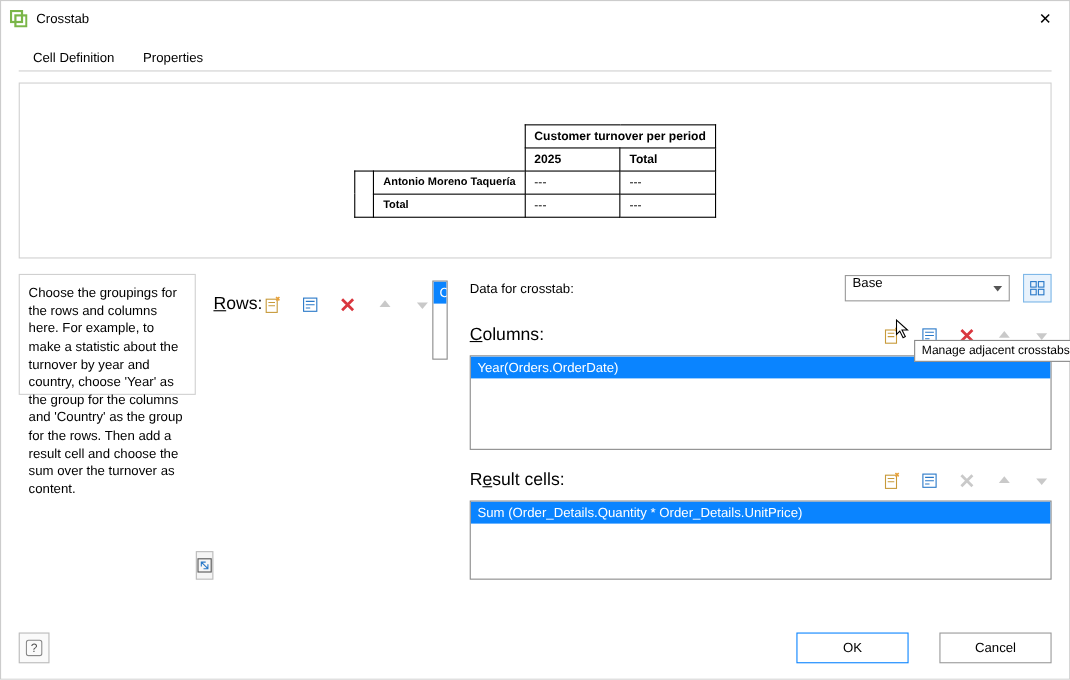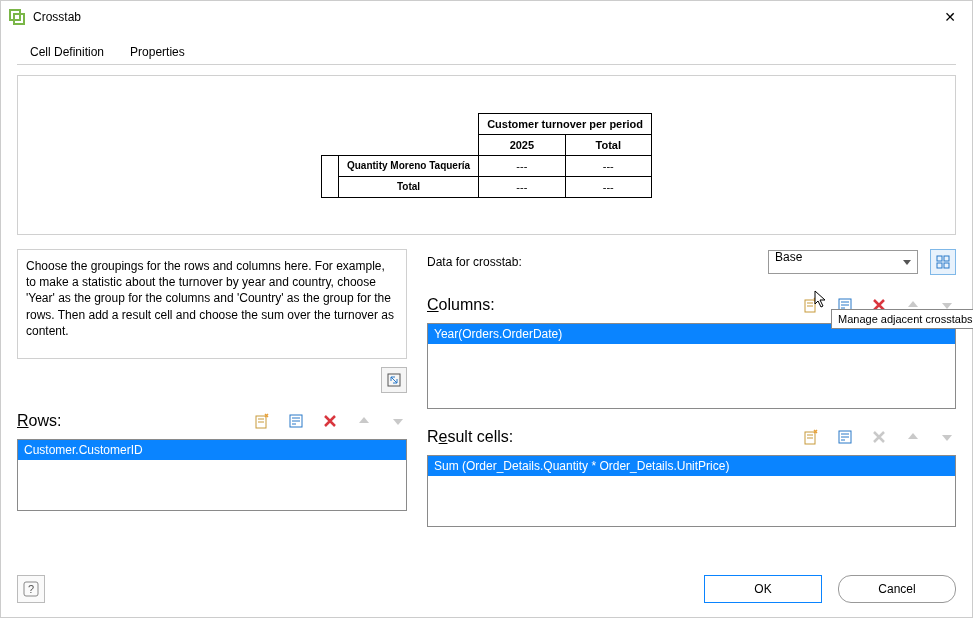--- a/index.html
+++ b/index.html
@@ -8,28 +8,28 @@
 .titlebar { height: 32px; display: flex; align-items: center; padding: 0 8px; }
 .app-icon { width: 16px; height: 16px; margin-right: 8px; }
 .title { flex: 1; font-size: 12px; }
 .close-x { font-size: 14px; cursor: pointer; padding: 4px 8px; font-family: sans-serif; }
 .content { padding: 4px 16px 12px 16px; }
 .tabs { display: flex; border-bottom: 1px solid #d0d0d0; }
 .tab { padding: 6px 12px; border: 1px solid transparent; border-bottom: none; cursor: pointer; font-size: 12px; position: relative; top: 1px; }
 .tab.active { border-color: #d0d0d0; background: #fff; border-bottom: 1px solid #fff; }
 .preview-area { border: 1px solid #d0d0d0; margin-top: 10px; height: 160px; display: flex; align-items: center; justify-content: center; }
 .crosstab { border-collapse: collapse; }
-.crosstab td, .crosstab th { border: 1px solid #000; text-align: center; font-size: 11px; padding: 4px 8px; }
+.crosstab td, .crosstab th { border: 1px solid #000; text-align: left; font-size: 11px; padding: 4px 8px; }
 .crosstab .header-title { font-weight: bold; }
 .crosstab .col-header { font-weight: bold; min-width: 70px; }
 .crosstab .row-stub { border: 1px solid #000; width: 14px; }
 .crosstab .row-header { font-weight: bold; min-width: 60px; font-size: 10px; line-height: 1.2; }
 .crosstab .data-cell { min-width: 70px; }
 .lower { display: flex; gap: 20px; margin-top: 14px; }
-.left-col { width: 390px; display: flex; flex-direction: column; }
+.left-col { width: 390px; display: flex; flex-direction: row; }
 .right-col { flex: 1; display: flex; flex-direction: column; }
 .desc-box { border: 1px solid #d0d0d0; padding: 8px; font-size: 12px; line-height: 1.35; height: 110px; }
 .zoom-btn { align-self: flex-end; margin-top: 8px; width: 26px; height: 26px; border: 1px solid #bbb; background: #f5f5f5; display: flex; align-items: center; justify-content: center; cursor: pointer; }
 .section-row { display: flex; align-items: center; margin-top: 16px; height: 24px; }
 .section-label { flex: 0 0 auto; font-size: 16px; }
 .section-label .ul { text-decoration: underline; }
 .spacer { flex: 1; }
 .toolbar { display: flex; gap: 16px; align-items: center; }
 .tbtn { width: 18px; height: 18px; display: flex; align-items: center; justify-content: center; cursor: pointer; }
 .tbtn.disabled { opacity: 0.45; cursor: default; }
@@ -38,24 +38,24 @@
 .list-item { background: #0a84ff; color: #ffffff; padding: 3px 6px; font-size: 12px; }
 .data-row { display: flex; align-items: center; gap: 8px; }
 .data-label { flex: 0 0 auto; font-size: 12px; }
 .select { flex: 0 0 150px; height: 24px; border: 1px solid #999; padding: 0 20px 10px 6px; font-size: 12px; display: flex; align-items: center; position: relative; cursor: pointer; background: #fff; }
 .select::after { content: ""; position: absolute; right: 6px; top: 9px; border-left: 4px solid transparent; border-right: 4px solid transparent; border-top: 5px solid #555; }
 .mgr-btn { width: 26px; height: 26px; border: 1px solid #7fb8e8; background: #e8f2fc; display: flex; align-items: center; justify-content: center; cursor: pointer; margin-left: 4px; position: relative; }
 .tooltip { position: absolute; left: 830px; top: 308px; background: #fff; border: 1px solid #888; padding: 3px 6px; font-size: 11px; white-space: nowrap; z-index: 10; }
 .cursor-ptr { position: absolute; left: 813px; top: 289px; z-index: 11; }
 .footer { position: absolute; bottom: 14px; left: 16px; right: 16px; display: flex; align-items: center; }
 .help-btn { width: 28px; height: 28px; border: 1px solid #bbb; background: #fafafa; display: flex; align-items: center; justify-content: center; cursor: pointer; }
-.btn { width: 118px; height: 28px; border: 1px solid #999; background: #fff; cursor: pointer; font-size: 12px; }
+.btn { width: 102px; height: 28px; border: 1px solid #999; background: #fff; cursor: pointer; font-size: 12px; }
 .btn.primary { border: 1px solid #0a84ff; }
 .footer-spacer { flex: 1; }
-.footer .btn + .btn { margin-left: 16px; border-radius: 13px; }
+.footer .btn + .btn { margin-left: 28px; }
 svg { display: block; }
 </style>
 </head>
 <body>
 
 <div class="window">
 
   <div class="titlebar">
     <span class="app-icon">
       <svg width="16" height="16" viewBox="0 0 16 16">
@@ -81,21 +81,21 @@
           <td colspan="2" style="border:none"></td>
           <th colspan="2" class="header-title">Customer turnover per period</th>
         </tr>
         <tr>
           <td colspan="2" style="border:none"></td>
           <th class="col-header">2025</th>
           <th class="col-header">Total</th>
         </tr>
         <tr>
           <td class="row-stub" rowspan="2"></td>
-          <th class="row-header"><span>Quantity Moreno Taquería</span></th>
+          <th class="row-header"><span>Antonio Moreno Taquería</span></th>
           <td class="data-cell">---</td>
           <td class="data-cell">---</td>
         </tr>
         <tr>
           <th class="row-header">Total</th>
           <td class="data-cell">---</td>
           <td class="data-cell">---</td>
         </tr>
       </tbody>
         </table>

